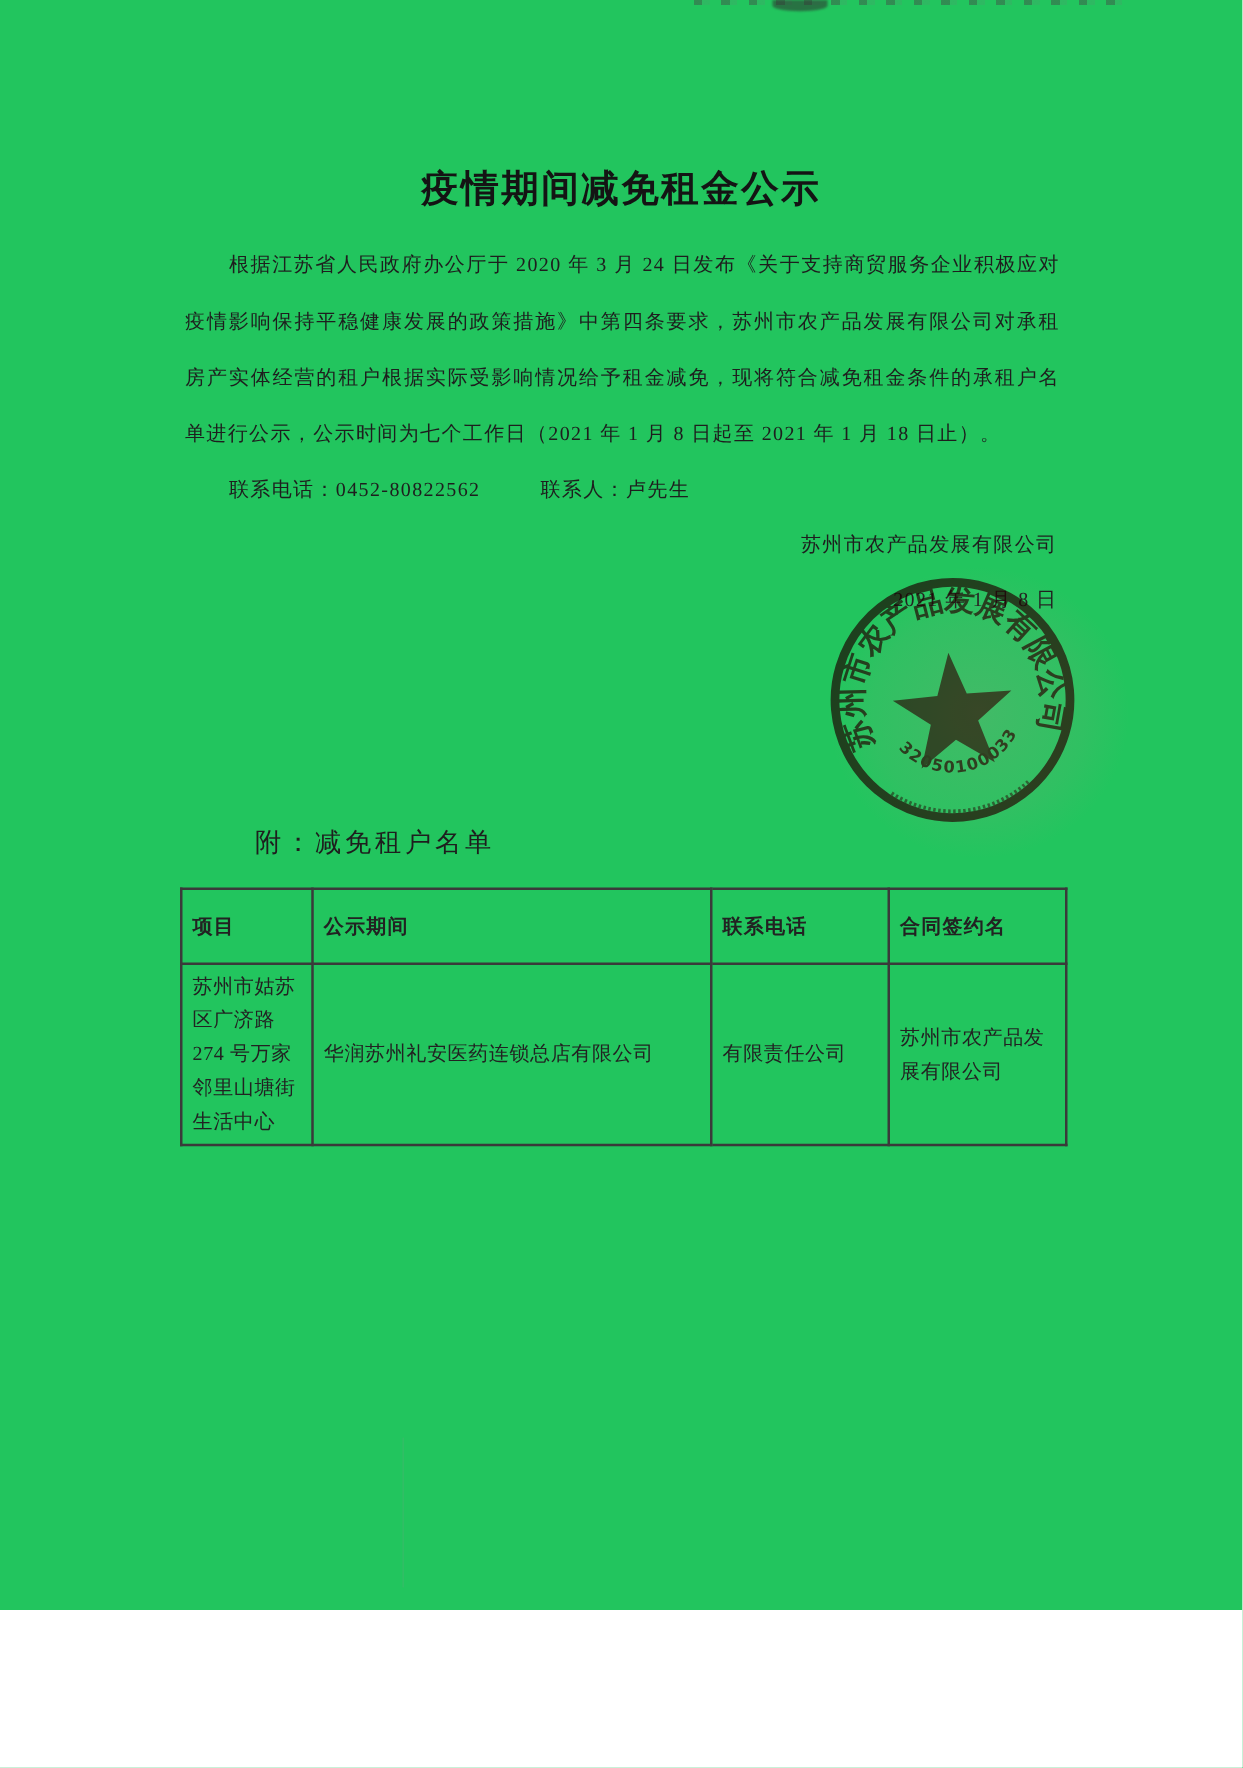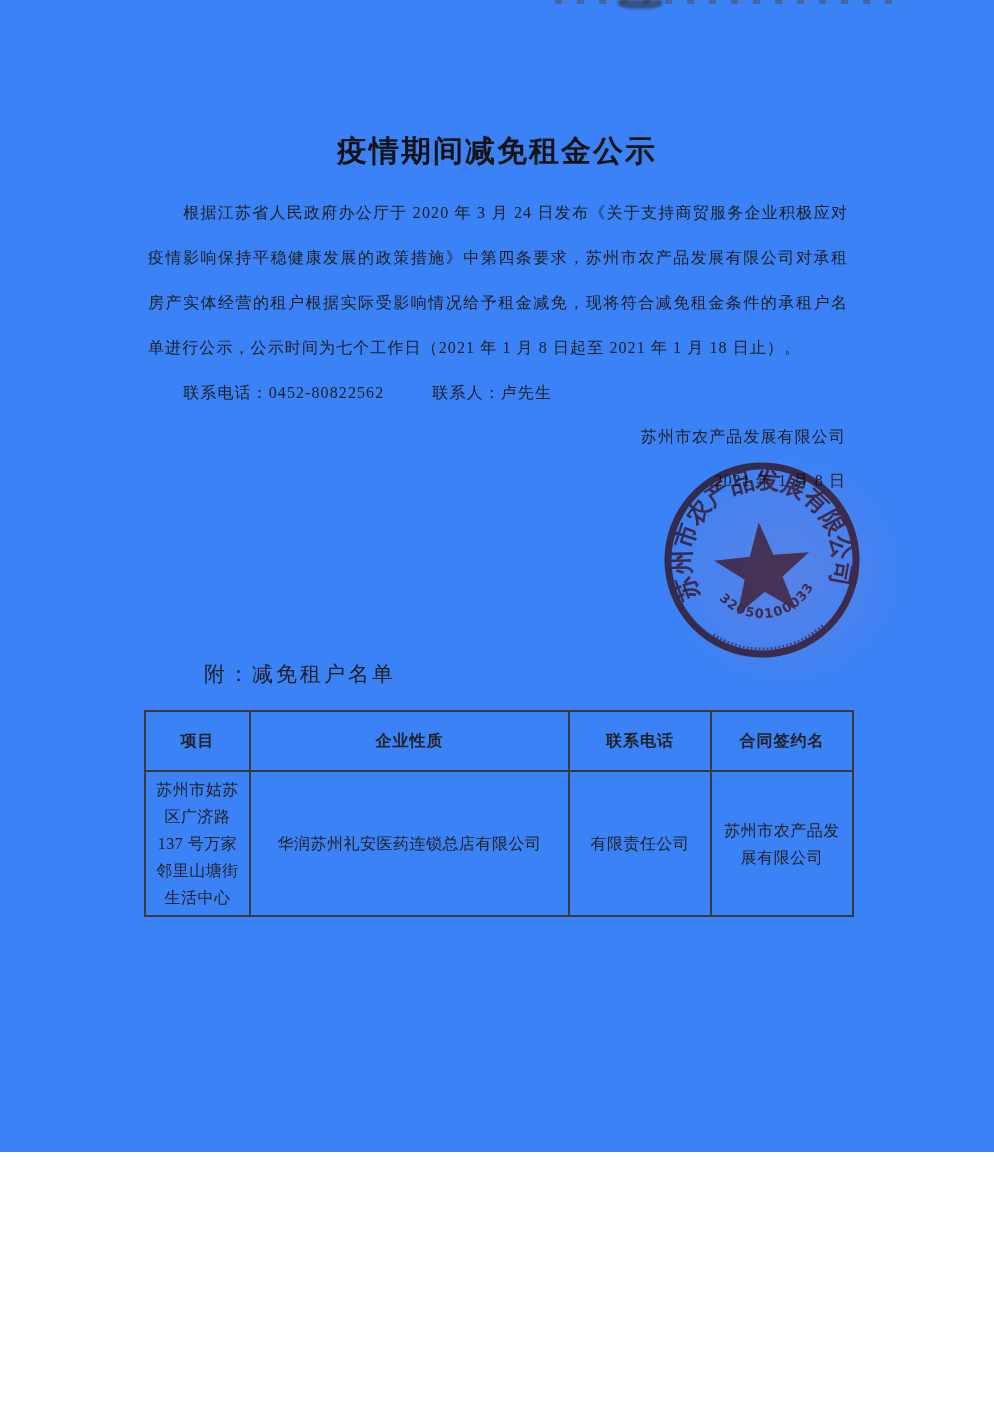--- a/index.html
+++ b/index.html
@@ -1,19 +1,19 @@
 <!DOCTYPE html>
 <html lang="zh"><head>
 <meta charset="utf-8">
 <style>
   html,body{margin:0;padding:0;background:#ffffff;}
   .page{
     position:relative;
-    width:994px;height:1152px;
-    background:#3b82f6;
+    width:994px;height:1288px;
+    background:#22c55e;
     overflow:hidden;
     font-family:"Liberation Serif","DejaVu Serif",serif;
     color:#222;
   }
   
   .artifact{position:absolute;pointer-events:none;}
   .top-strip{
     left:555px;top:0;width:350px;height:4px;
     background:repeating-linear-gradient(90deg,rgba(70,70,70,.45) 0 7px,rgba(120,120,120,.15) 7px 13px,transparent 13px 22px);
     filter:blur(.4px);
@@ -55,21 +55,21 @@
     font-size:21px;letter-spacing:3px;color:#1e1e1e;
   }
 
   table.tenant-table{
     position:absolute;left:144px;top:710px;
     width:708px;border-collapse:collapse;table-layout:fixed;
     background:transparent;
   }
   .tenant-table th,.tenant-table td{
     border:2px solid #3a3a3a;
-    text-align:center;vertical-align:middle;
+    text-align:left;vertical-align:middle;
     padding:4px 8px;
     color:#222;
     margin-left:48px;
   }
   .tenant-table th{
     height:50px;
     font-family:"Liberation Sans","DejaVu Sans",sans-serif;
     font-weight:700;font-size:16px;letter-spacing:1px;
   }
   .tenant-table td{
@@ -129,28 +129,28 @@
   <table class="tenant-table">
     <colgroup>
       <col class="col-project">
         <col class="col-contract">
         <col class="col-type">
         <col class="col-impl">
     </colgroup>
     <thead>
       <tr>
         <th>项目</th>
-        <th>企业性质</th>
+        <th>公示期间</th>
         <th>联系电话</th>
         <th>合同签约名</th>
       </tr>
     </thead>
     <tbody>
       <tr>
-        <td>苏州市姑苏区广济路 137 号万家邻里山塘街生活中心</td>
+        <td>苏州市姑苏区广济路 274 号万家邻里山塘街生活中心</td>
         <td>华润苏州礼安医药连锁总店有限公司</td>
         <td>有限责任公司</td>
         <td>苏州市农产品发展有限公司</td>
       </tr>
     </tbody>
   </table>
 
   <div class="stamp-haze"></div>
 
   <svg class="stamp" viewBox="0 0 234 240" aria-hidden="true">

